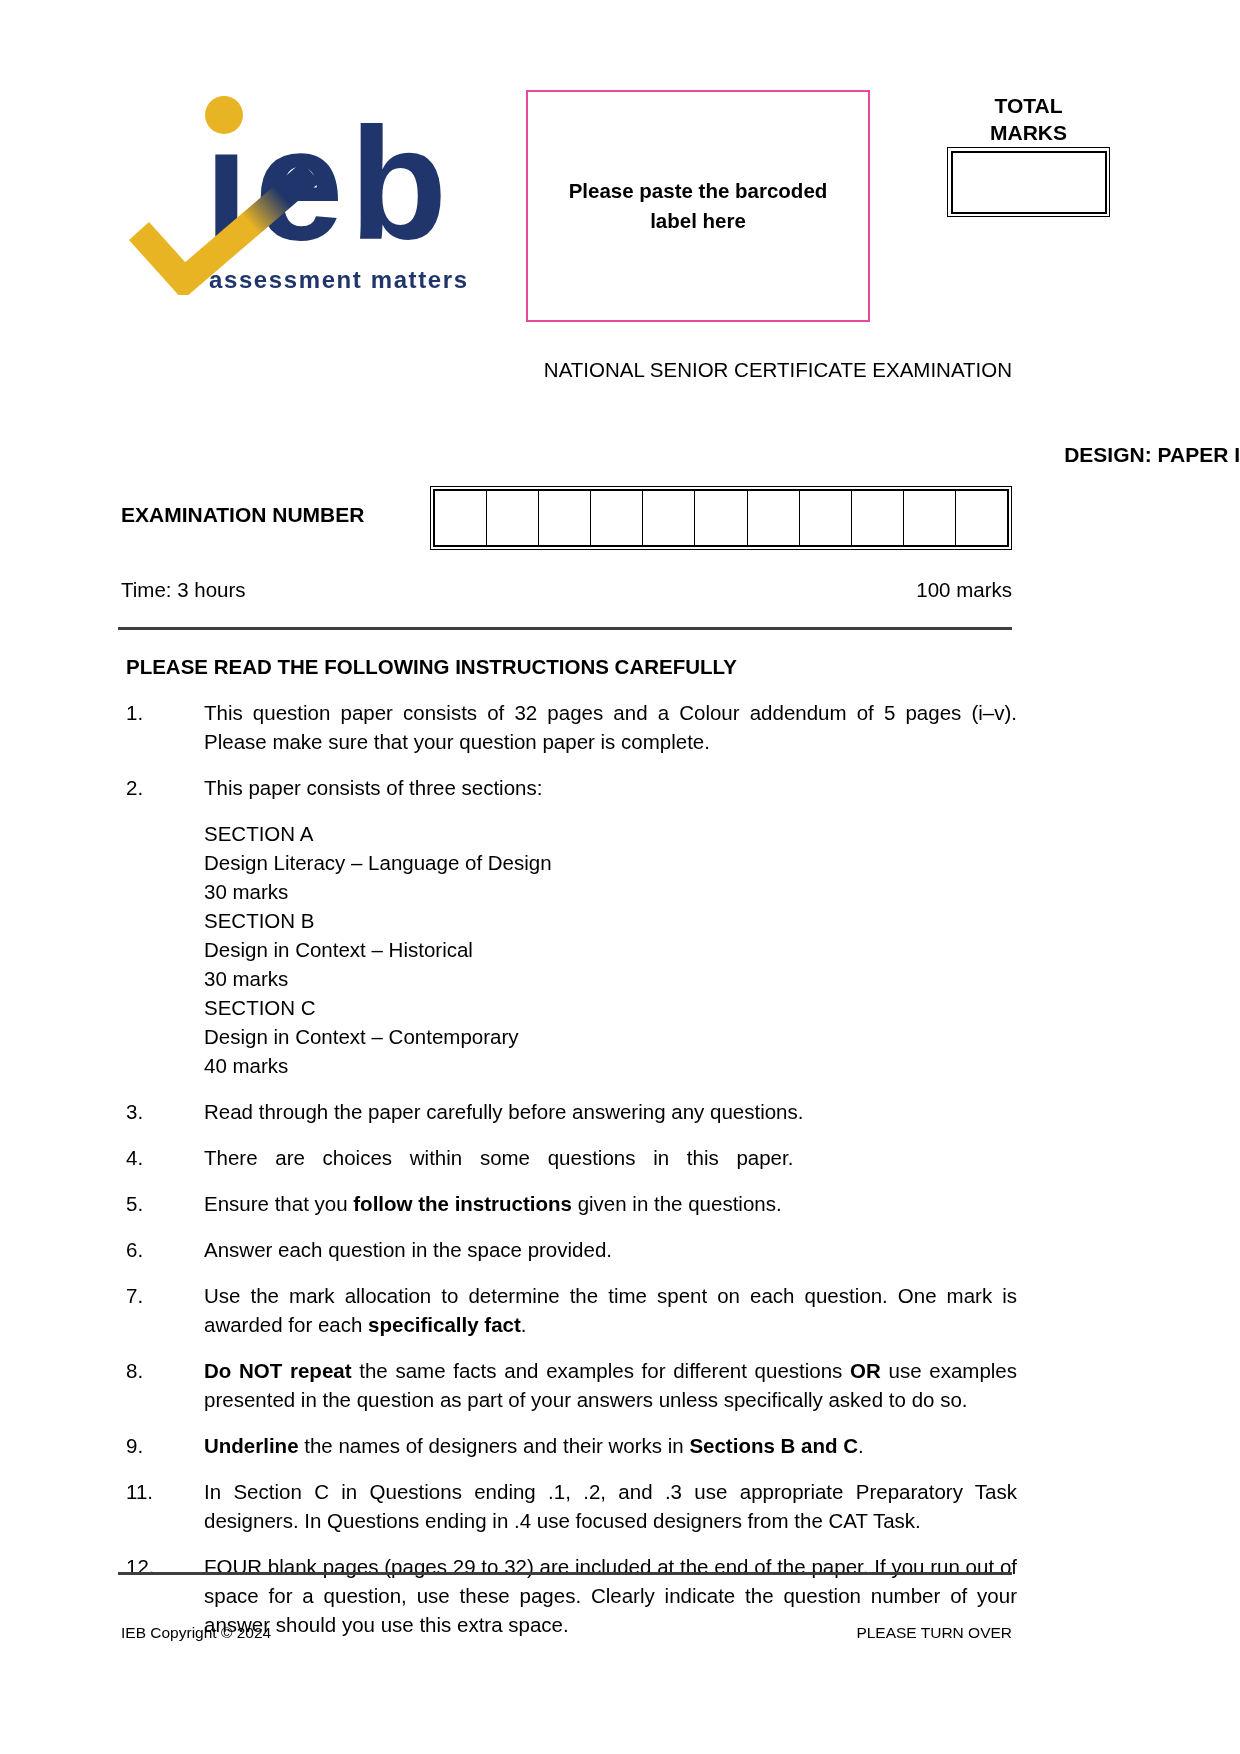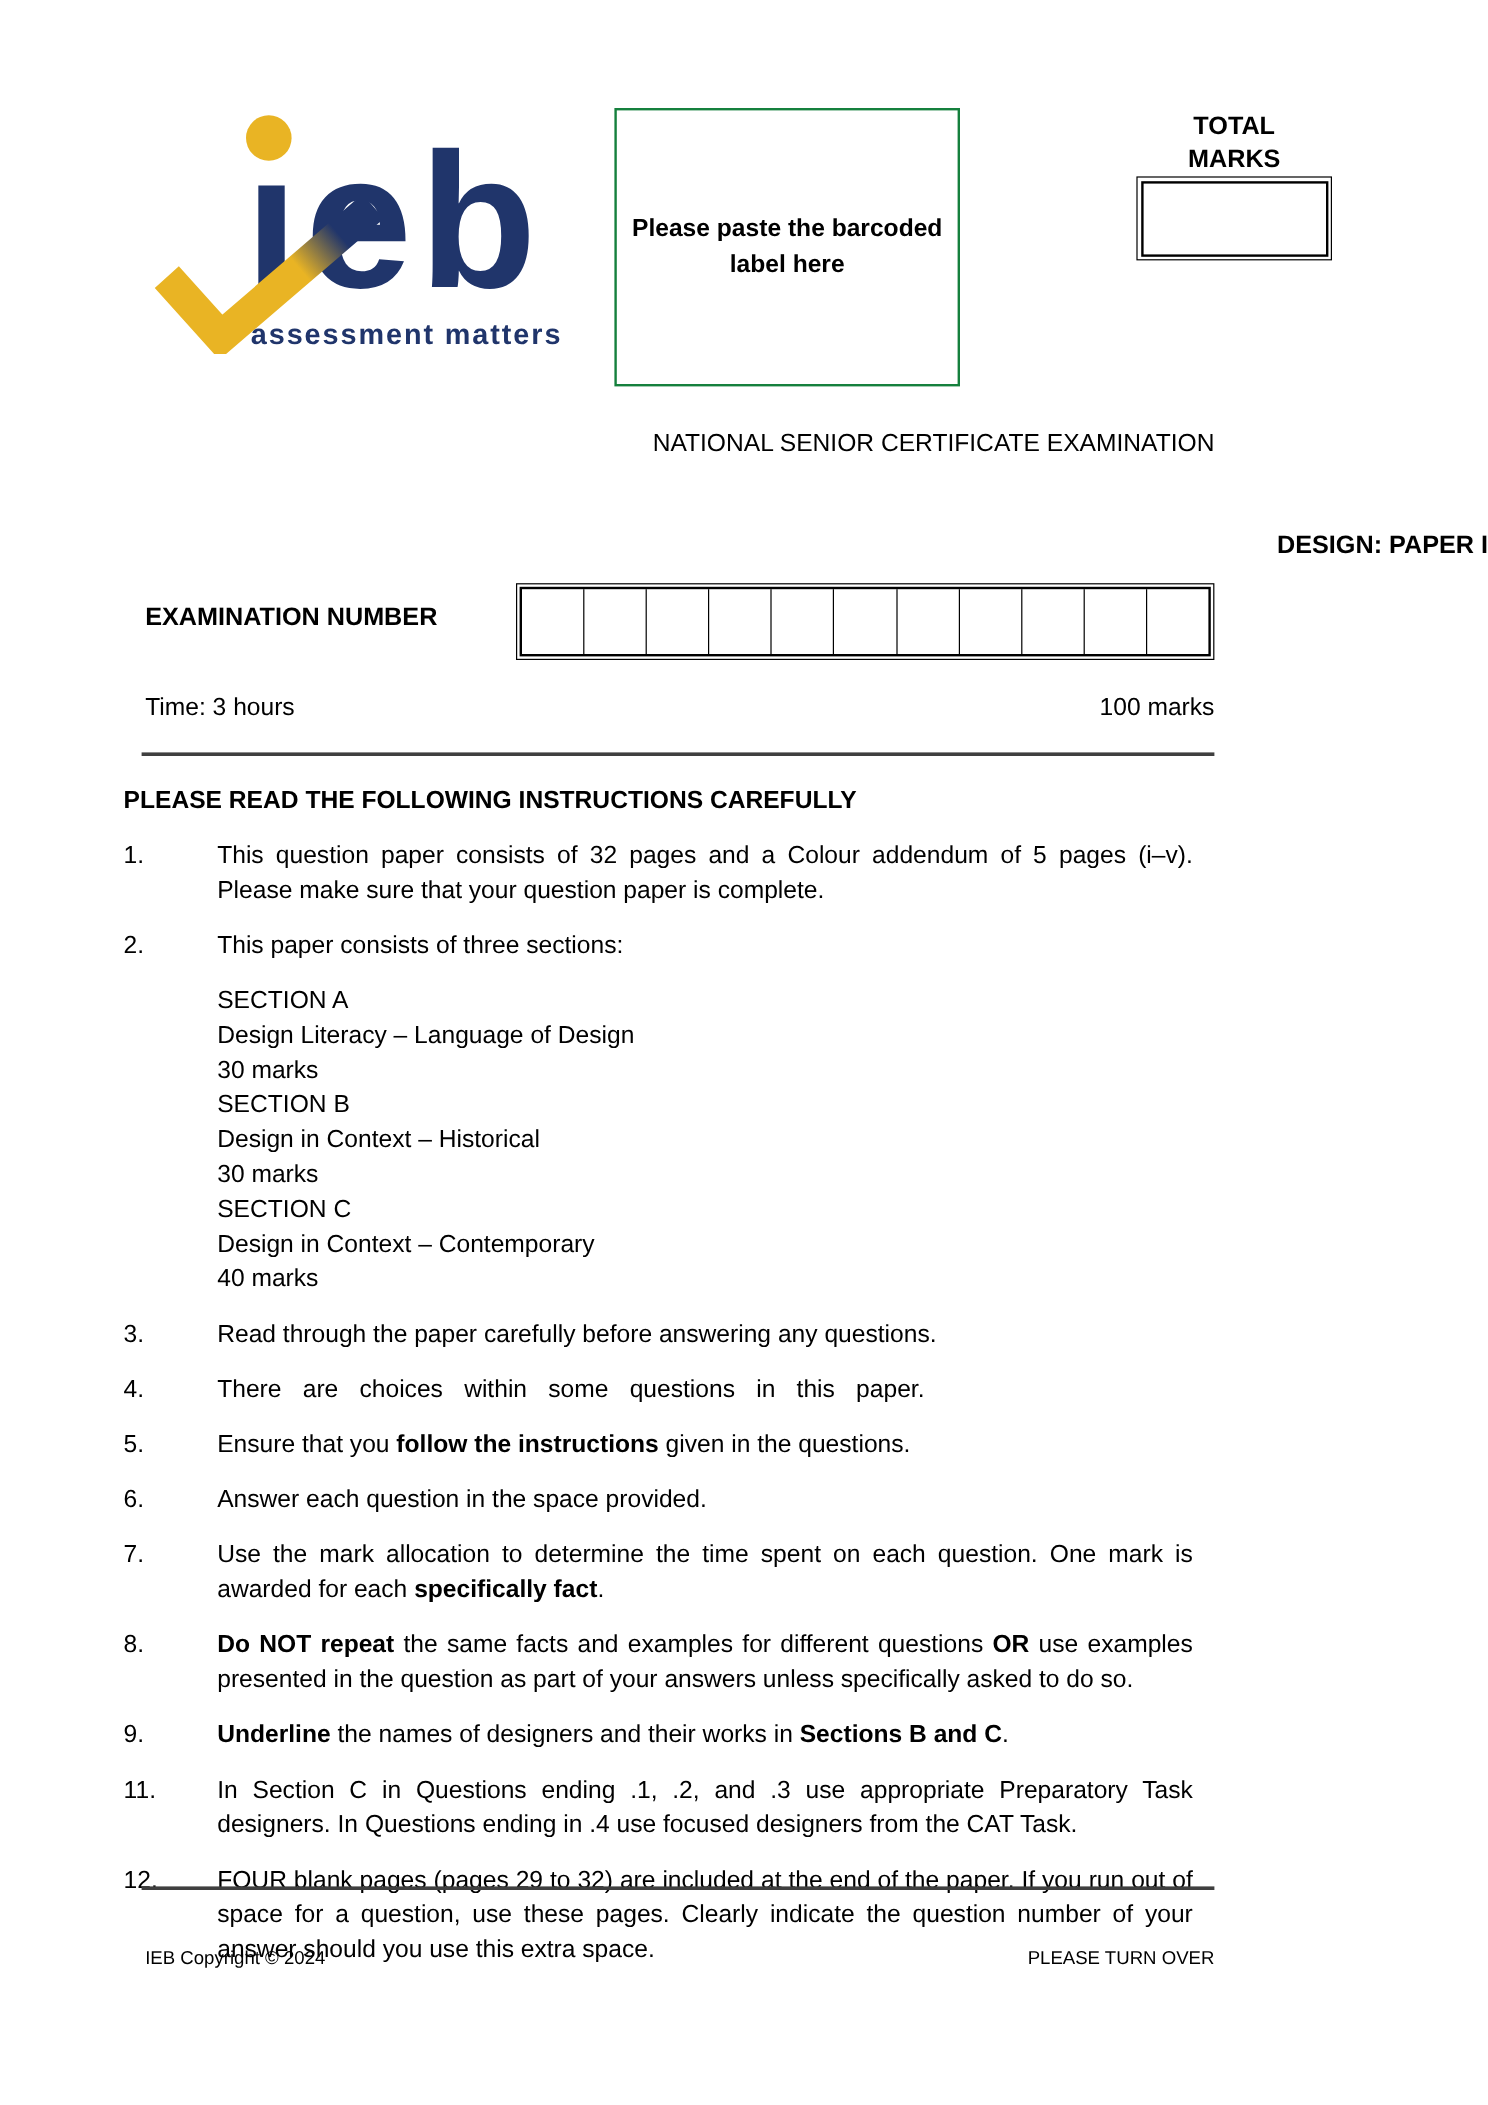--- a/index.html
+++ b/index.html
@@ -5,21 +5,21 @@
   html,body{margin:0;padding:0;background:#fff;}
   body{width:1240px;height:1754px;position:relative;font-family:"Liberation Sans",sans-serif;color:#000;overflow:hidden;}
   .abs{position:absolute;}
   *{box-sizing:border-box;}
 
   
   #logo-block{left:120px;top:85px;width:380px;height:215px;}
   #logo-tagline{position:absolute;left:89px;top:181px;font-size:24px;font-weight:bold;letter-spacing:1.6px;color:var(--navy,#20356b);}
 
   
-  #barcode-box{left:512px;top:90px;width:288px;height:232px;border:2px solid #15803d;display:flex;align-items:center;justify-content:center;text-align:center;}
+  #barcode-box{left:526px;top:90px;width:344px;height:232px;border:2px solid #ec4899;display:flex;align-items:center;justify-content:center;text-align:center;}
   #barcode-box .line{display:block;font-weight:bold;font-size:20.5px;line-height:30px;}
 
   
   #total-marks{left:947px;top:92px;width:163px;text-align:center;}
   #total-marks .line{font-weight:bold;font-size:21px;line-height:27px;}
   #total-marks-box{margin-top:1px;border:1.5px solid #000;padding:2.5px;height:70px;}
   #total-marks-box .inner{border:2.5px solid #000;height:100%;display:flex;align-items:center;justify-content:center;font-size:20px;}
 
   
   #exam-heading{top:355px;right:228px;text-align:right;font-size:20.5px;line-height:29px;}
@@ -33,21 +33,21 @@
   #exam-number-grid .cell:first-child{border-left:none;}
 
   
   #time-row{left:121px;top:578px;width:891px;display:flex;justify-content:space-between;font-size:20.5px;gap:36px;}
 
   .rule{left:118px;width:894px;height:2.5px;background:var(--rule,#3f3f3f);}
   #rule-top{top:627px;}
   #rule-bottom{top:1572px;}
 
   
-  #instructions{left:103px;top:652px;width:891px;font-size:20.5px;line-height:29px;}
+  #instructions{left:126px;top:652px;width:891px;font-size:20.5px;line-height:29px;}
   #instructions-heading{font-weight:bold;margin-bottom:17px;}
   .item{display:flex;margin-bottom:17px;}
   .item:last-child{margin-bottom:0;}
   .item-num{width:78px;flex-shrink:0;}
   .item-body{flex:1;text-align:justify;}
   .item-body.spread{word-spacing:12px;}
   .sec-block{margin-top:17px;}
   .sec-row{display:flex;text-align:left;flex-direction:column;}
   .sec-label{width:153px;flex-shrink:0;}
   .sec-title{width:507px;flex-shrink:0;}

